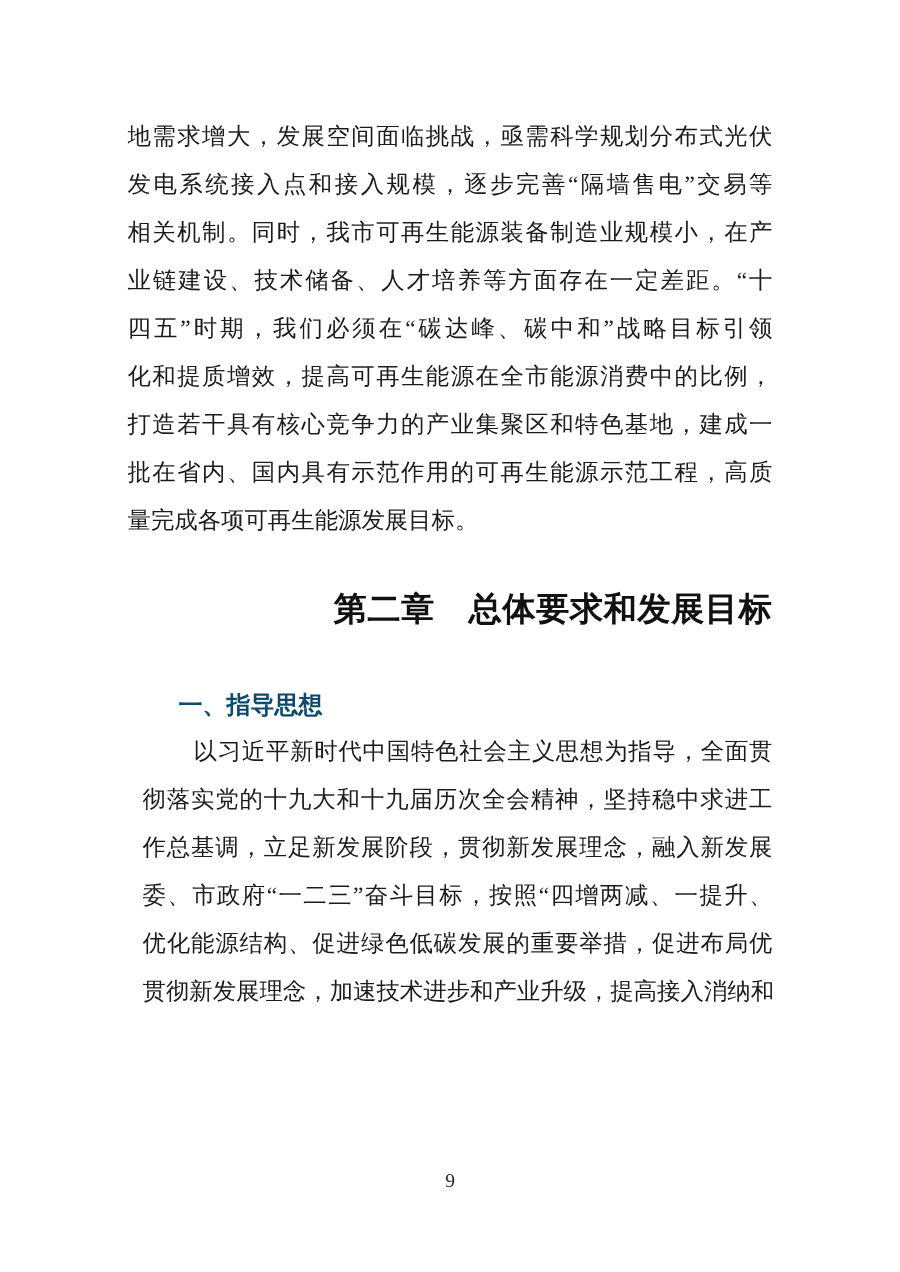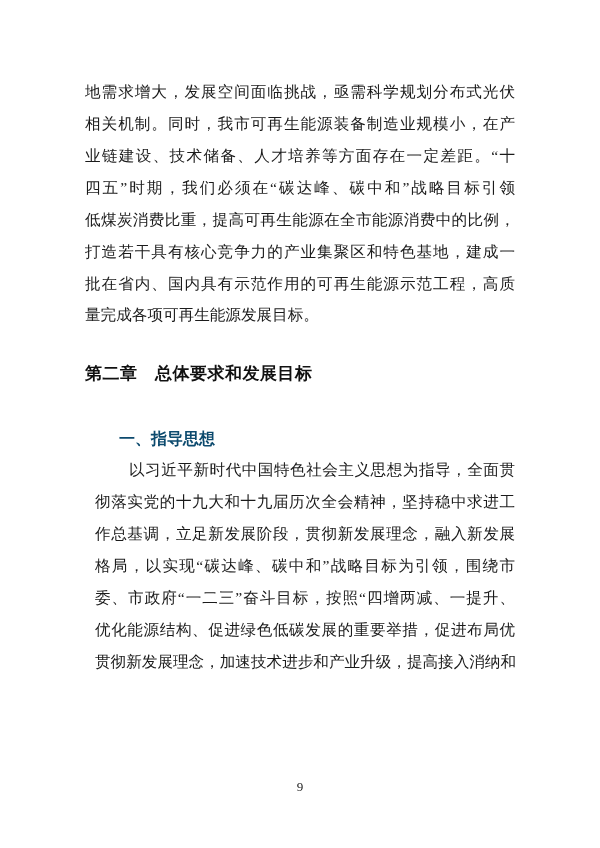--- a/index.html
+++ b/index.html
@@ -26,31 +26,30 @@
   .line {
     font-size: 15.6px;
     line-height: 32px;
     white-space: nowrap;
     text-align: justify;
     text-align-last: justify;
     overflow: hidden;
   }
   .line.para-end {
     text-align-last: left;
-    font-family: Liberation Mono, monospace;
   }
   .line.first-indent {
     text-indent: 34px;
   }
   .chapter-heading {
     font-family: "Liberation Sans", "DejaVu Sans", sans-serif;
     font-weight: bold;
-    font-size: 17px;
+    font-size: 22px;
     line-height: 32px;
-    text-align: left;
+    text-align: right;
     margin: 26px 0 0 0;
     letter-spacing: 0.5px;
     color: #111111;
   }
   .section-heading {
     font-family: "Liberation Sans", "DejaVu Sans", sans-serif;
     font-weight: bold;
     font-size: 16px;
     line-height: 18px;
     margin: 40px 0 0 0;
@@ -73,38 +72,38 @@
   }
 </style>
 </head>
 <body>
 
 <div class="doc-page">
   <div class="doc-content">
 
     <div class="body-para">
       <div class="line">地需求增大，发展空间面临挑战，亟需科学规划分布式光伏</div>
+      <div class="line">发电系统接入点和接入规模，逐步完善“隔墙售电”交易等</div>
       <div class="line">相关机制。同时，我市可再生能源装备制造业规模小，在产</div>
       <div class="line">业链建设、技术储备、人才培养等方面存在一定差距。“十</div>
       <div class="line">四五”时期，我们必须在“碳达峰、碳中和”战略目标引领</div>
-      <div class="line">低煤炭消费比重，提高可再生能源在全市能源消费中的比例，</div>
+      <div class="line">化和提质增效，提高可再生能源在全市能源消费中的比例，</div>
       <div class="line">打造若干具有核心竞争力的产业集聚区和特色基地，建成一</div>
       <div class="line">批在省内、国内具有示范作用的可再生能源示范工程，高质</div>
       <div class="line para-end">量完成各项可再生能源发展目标。</div>
     </div>
 
     <h1 class="chapter-heading">第二章　总体要求和发展目标</h1>
 
     <h2 class="section-heading">一、指导思想</h2>
 
     <div class="body-para para-2">
       <div class="line first-indent">以习近平新时代中国特色社会主义思想为指导，全面贯</div>
       <div class="line">彻落实党的十九大和十九届历次全会精神，坚持稳中求进工</div>
       <div class="line">作总基调，立足新发展阶段，贯彻新发展理念，融入新发展</div>
-      <div class="line">格局，以实现“碳达峰、碳中和”战略目标为引领，围绕市</div>
       <div class="line">委、市政府“一二三”奋斗目标，按照“四增两减、一提升、</div>
       <div class="line">优化能源结构、促进绿色低碳发展的重要举措，促进布局优</div>
       <div class="line">贯彻新发展理念，加速技术进步和产业升级，提高接入消纳和</div>
     </div>
 
   </div>
 
   <div class="page-footer">9</div>
 </div>
 

